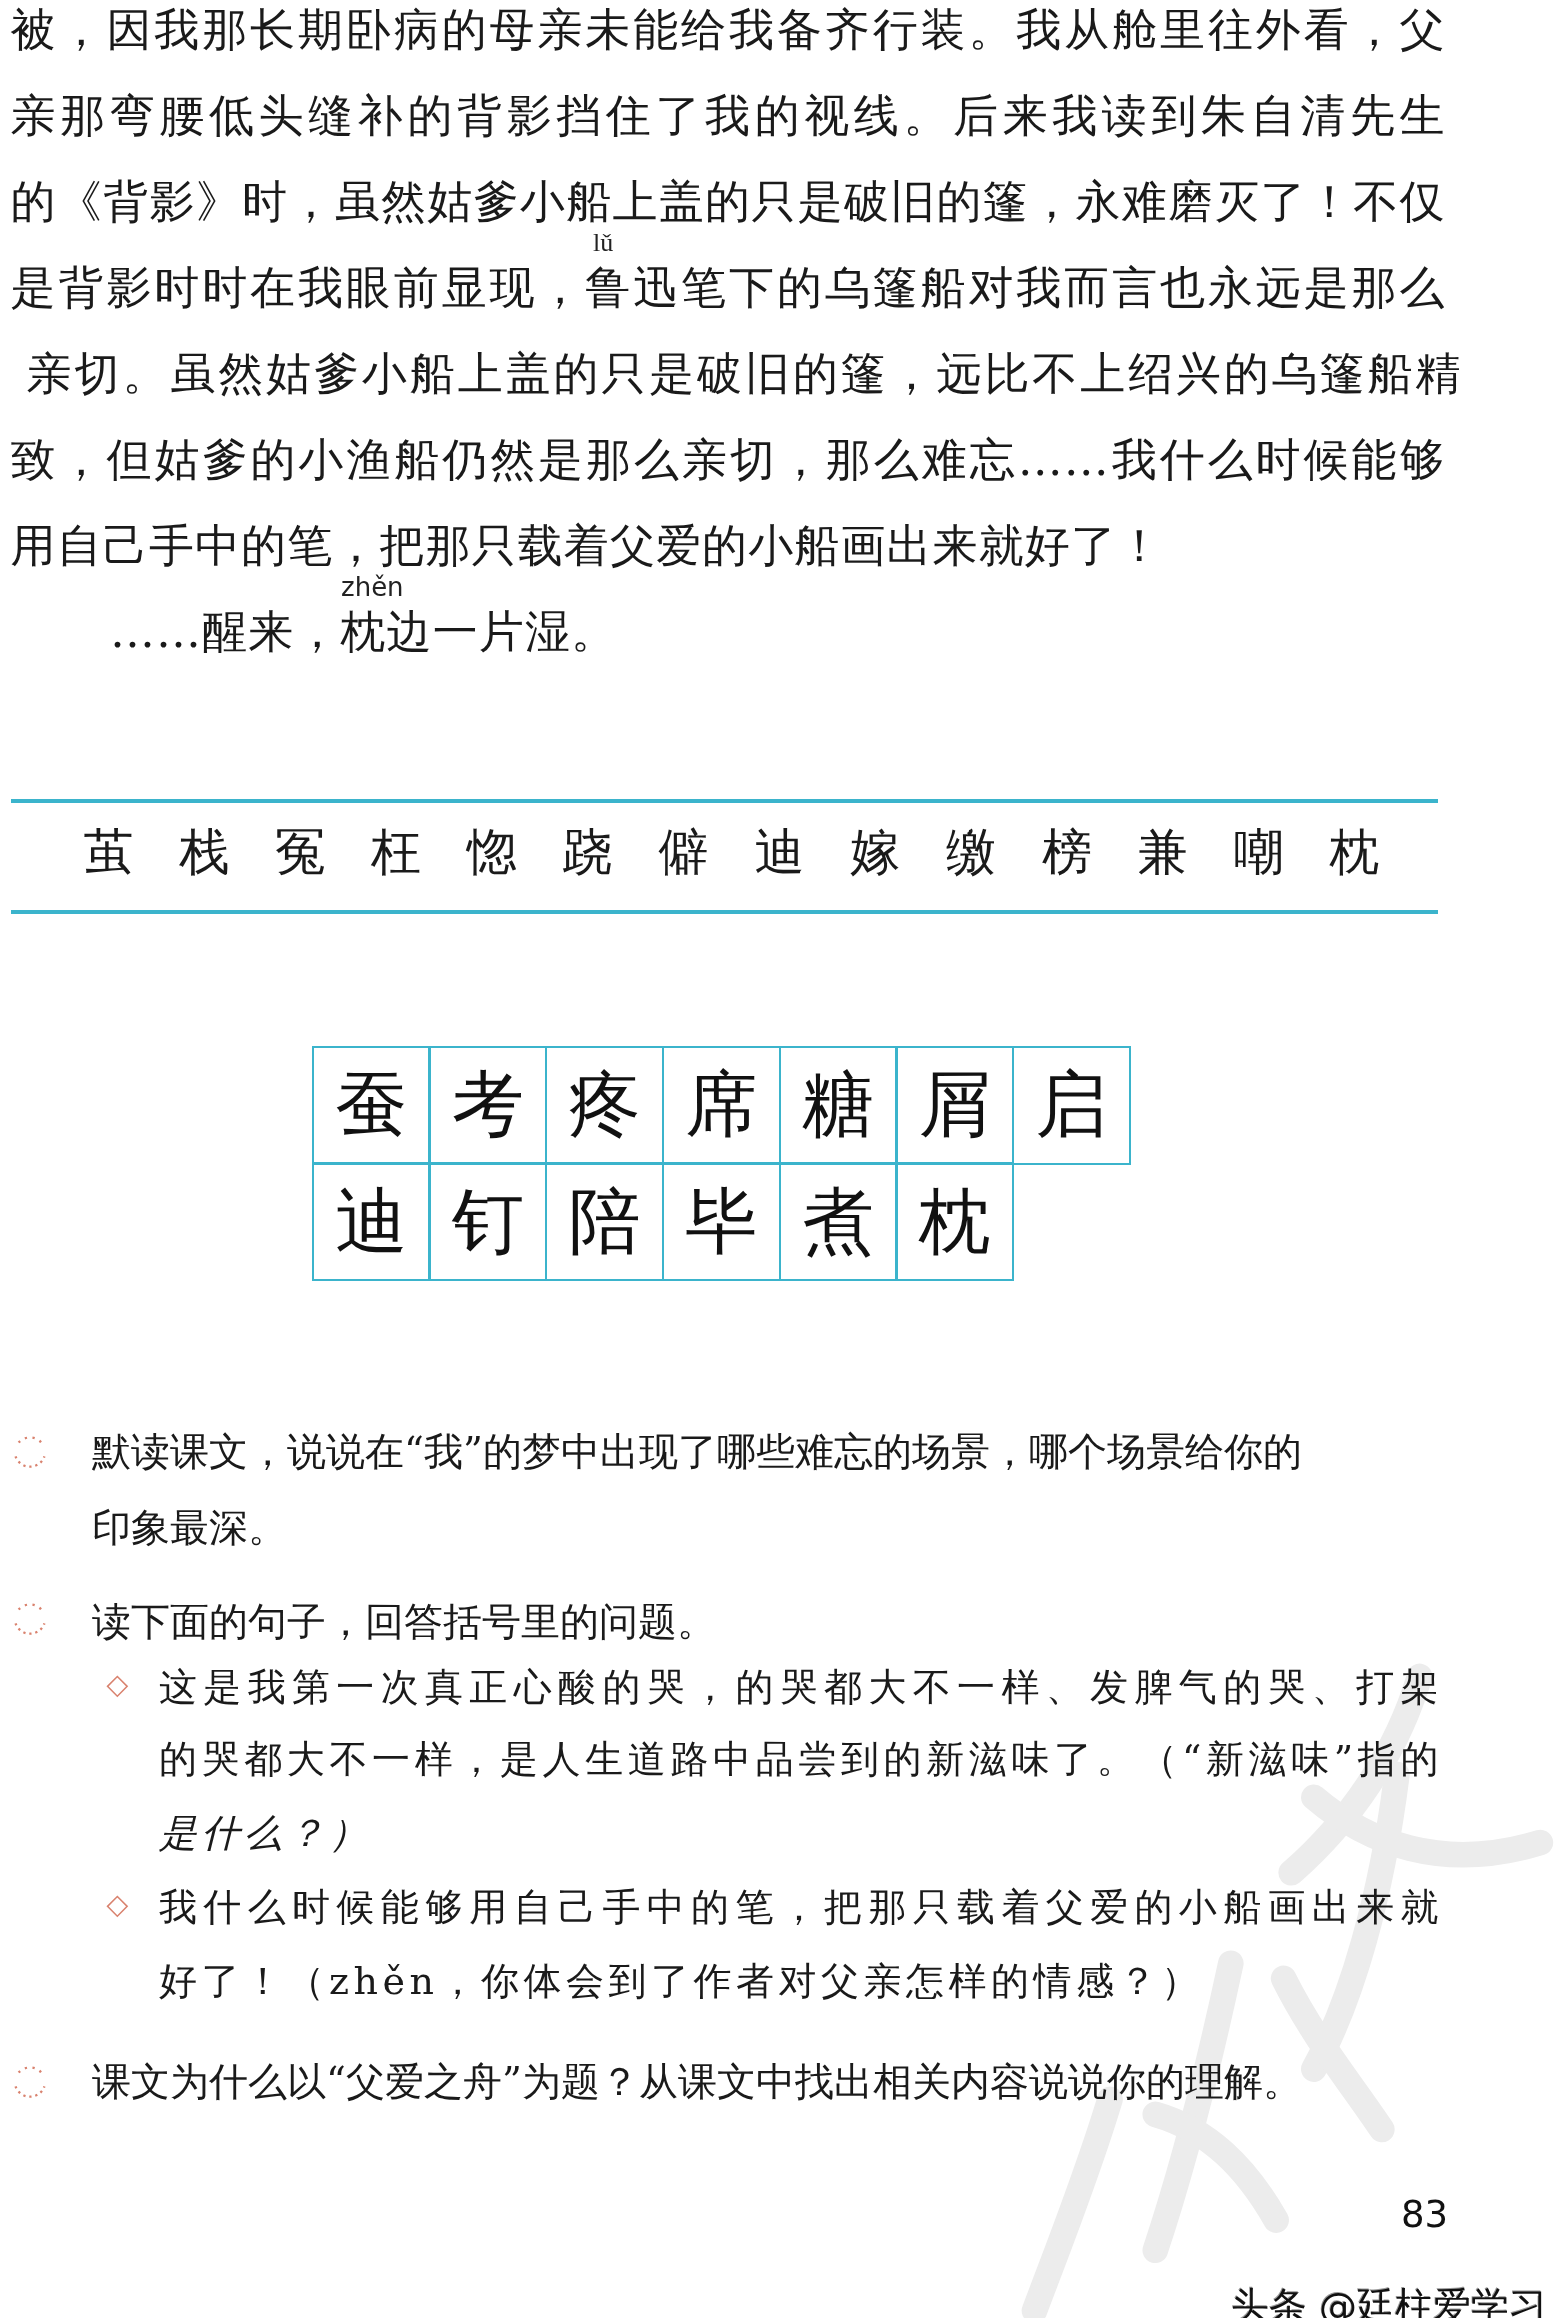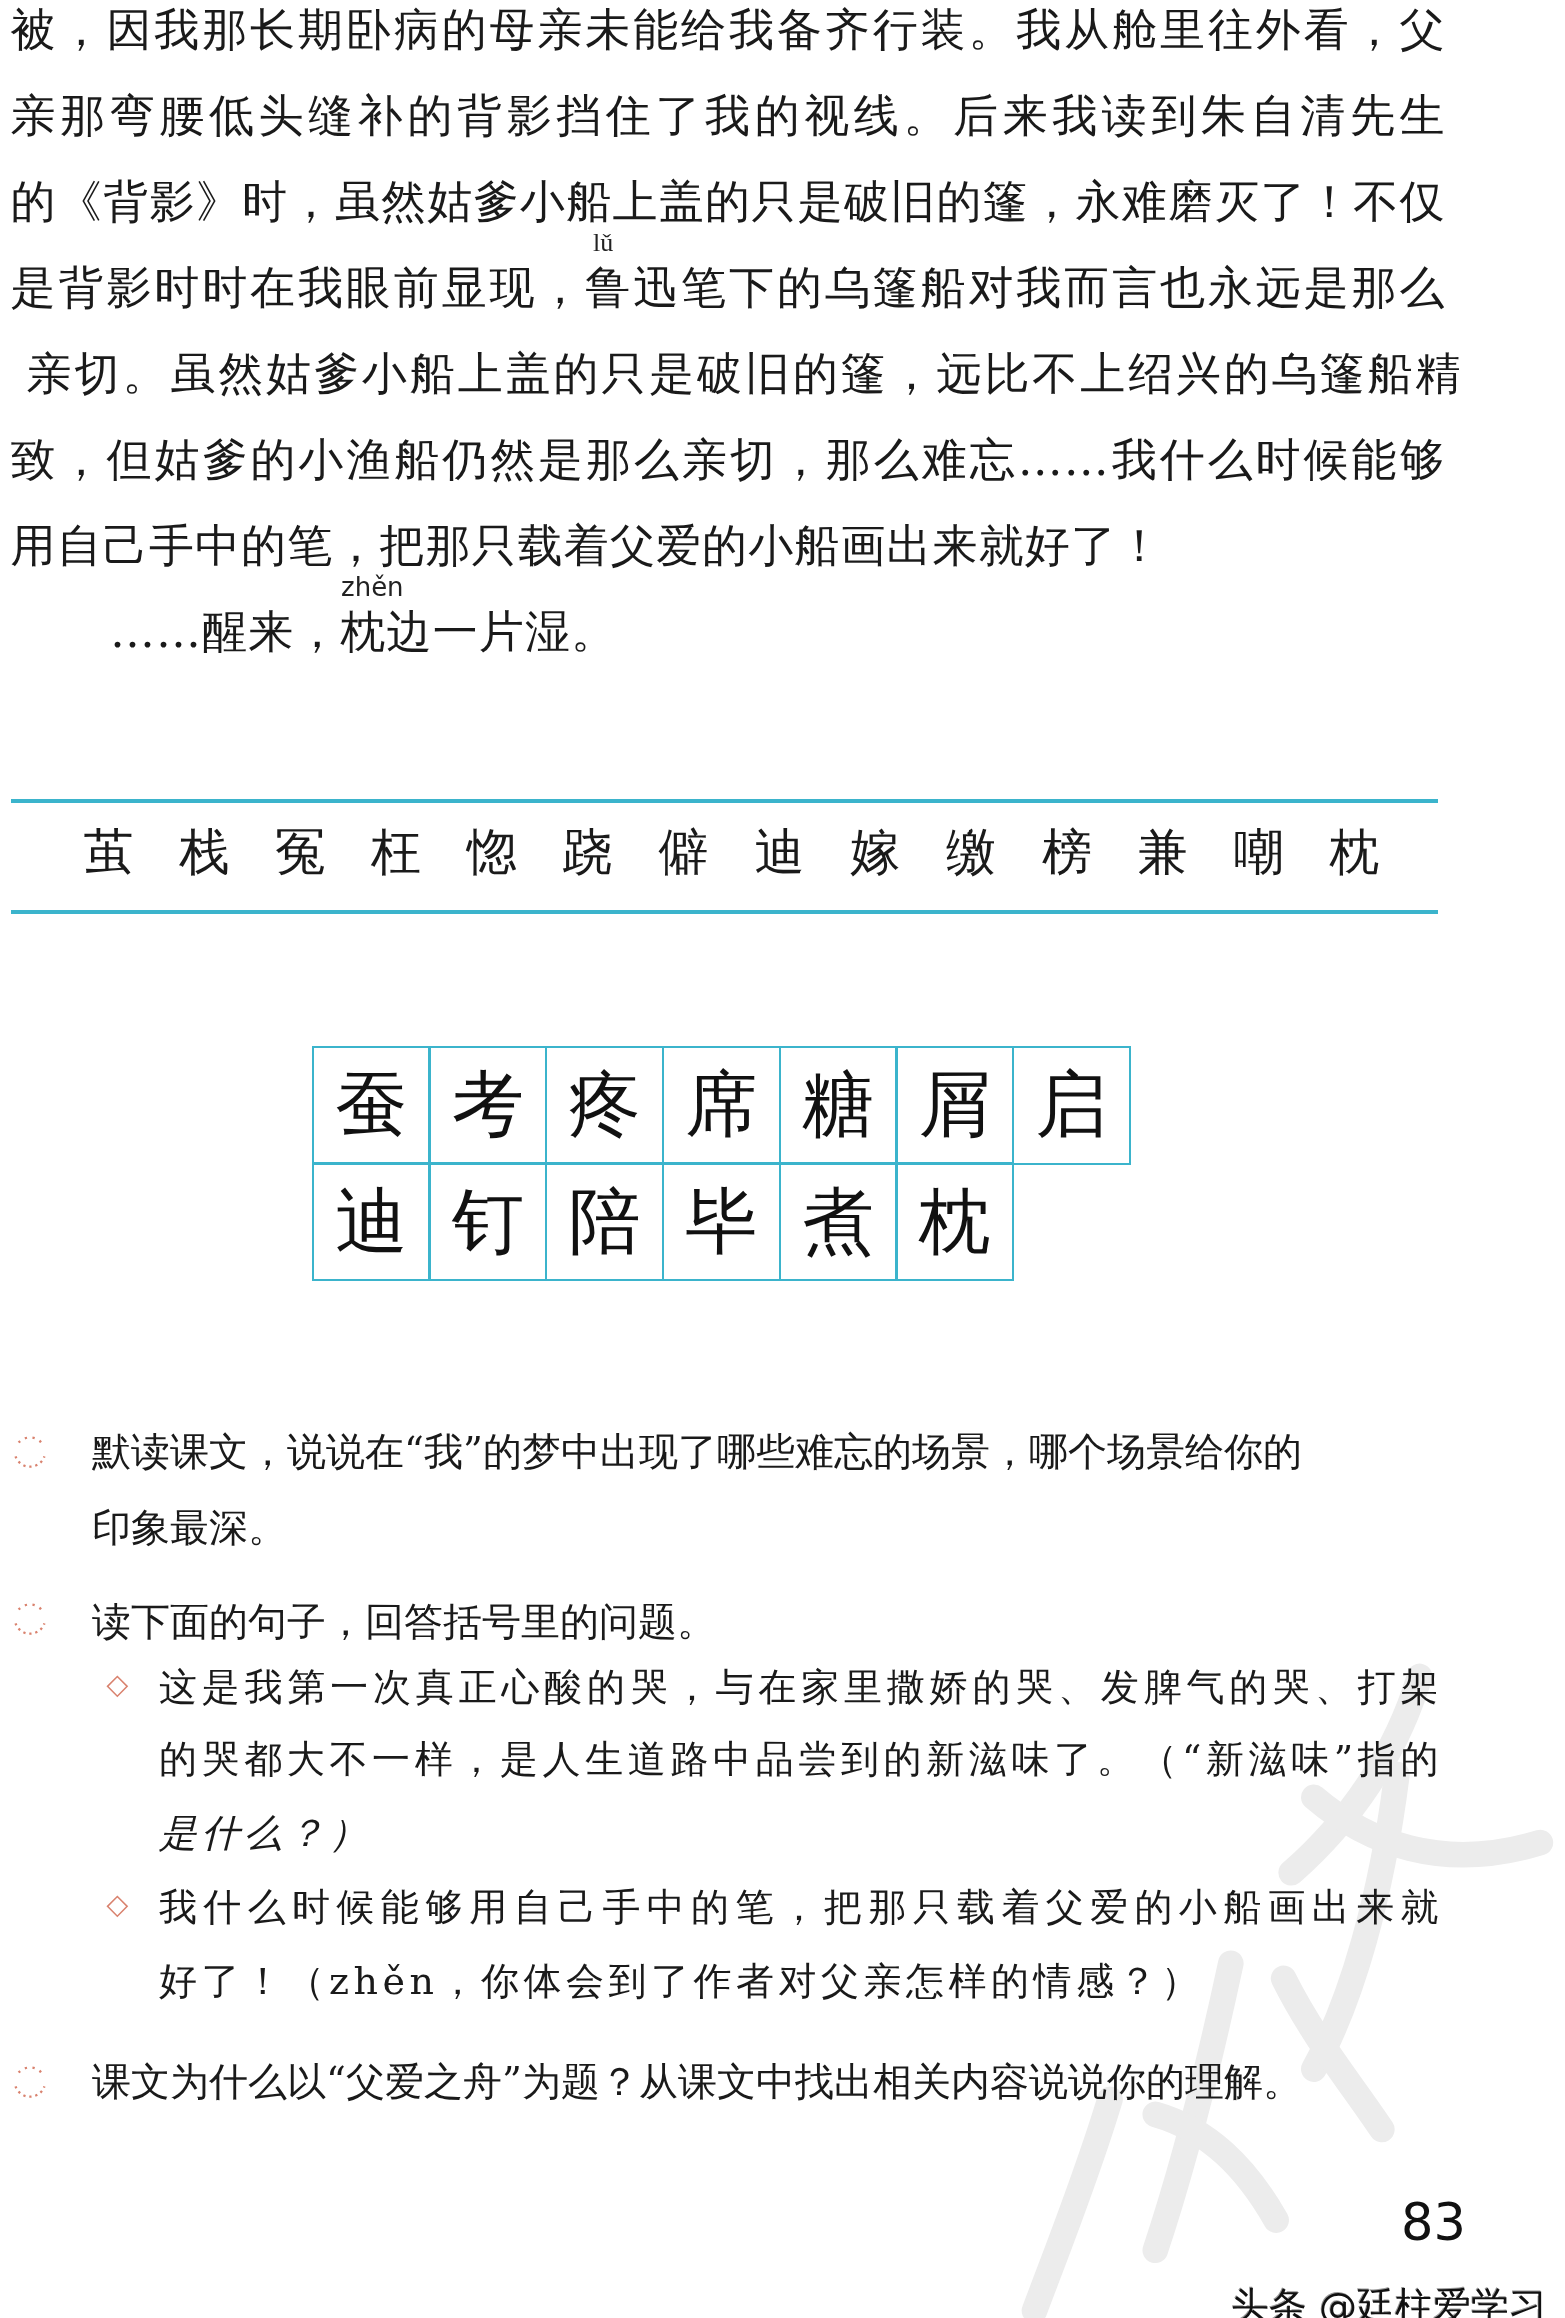--- a/index.html
+++ b/index.html
@@ -19,21 +19,21 @@
   .grid-row { display:flex; }
   .cell { width:115px; height:115px; border:2.3px solid #3bb4cc; margin-left:-2.3px; margin-top:-2.3px;
           display:flex; align-items:center; justify-content:center; font-size:72px; color:#111; }
   .q-icon { position:absolute; left:10.6px; width:38px; height:38px; }
   .q-text { position:absolute; left:92px; font-size:39px; line-height:53px; white-space:nowrap; }
   .sub-icon { position:absolute; left:106px; width:22.7px; height:22.7px; }
   .sub-text { position:absolute; left:159px; width:1284px; font-size:38px; line-height:53px;
               white-space:nowrap; letter-spacing:4.5px; text-align:justify; text-align-last:justify; }
   .sub-text.last { text-align-last:left; }
   .page-num { position:absolute; left:1401px; top:2193px; font-family:"DejaVu Sans","Liberation Sans",sans-serif;
-              font-size:51px; color:#111; }
+              font-size:37px; color:#111; }
   .credit { position:absolute; left:1231px; top:2254px; font-family:"DejaVu Sans","Liberation Sans",sans-serif;
             font-size:38px; color:#111; text-shadow:1.5px 1.5px 0 #fff,-0.8px -0.8px 0 #999;margin-top:27px; }
   .watermark { position:absolute; left:959px; top:1646px; width:604px; height:680px; pointer-events:none; }
 </style>
 </head>
 <body>
 
 <svg class="watermark" viewBox="0 0 800 900">
   <g fill="none" stroke="#ececec" stroke-width="34" stroke-linecap="round">
     <path d="M610 40 C580 140 520 230 440 300"></path>
@@ -109,21 +109,21 @@
 
   <svg class="q-icon" style="top:1602px;" viewBox="0 0 50 50">
     <path d="M6 28 A20 20 0 0 0 44 28" fill="none" stroke="#d9826e" stroke-width="3" stroke-dasharray="3 5"></path>
     <path d="M10 10 A20 20 0 0 1 40 10" fill="none" stroke="#d9826e" stroke-width="3" stroke-dasharray="3 7"></path>
   </svg>
   <div class="q-text" style="top:1595px;">读下面的句子，回答括号里的问题。</div>
 
   <svg class="sub-icon" style="top:1675px;" viewBox="0 0 30 30">
     <path d="M15 2 L28 15 L15 28 L2 15 Z" fill="none" stroke="#d9826e" stroke-width="2"></path>
   </svg>
-  <div class="sub-text" style="top:1661px;">这是我第一次真正心酸的哭，与在家里撒娇的哭、发脾气的哭、打架</div>
+  <div class="sub-text" style="top:1661px;">这是我第一次真正心酸的哭，的哭都大不一样、发脾气的哭、打架</div>
   <div class="sub-text" style="top:1733px;">的哭都大不一样，是人生道路中品尝到的新滋味了。（“新滋味”指的</div>
   <div class="sub-text last" style="top:1807px;font-style:italic;">是什么？）</div>
 
   <svg class="sub-icon" style="top:1895px;" viewBox="0 0 30 30">
     <path d="M15 2 L28 15 L15 28 L2 15 Z" fill="none" stroke="#d9826e" stroke-width="2"></path>
   </svg>
   <div class="sub-text" style="top:1881px;">我什么时候能够用自己手中的笔，把那只载着父爱的小船画出来就</div>
   <div class="sub-text last" style="top:1955px;">好了！（zhěn，你体会到了作者对父亲怎样的情感？）</div>
 
   <svg class="q-icon" style="top:2065px;" viewBox="0 0 50 50">

